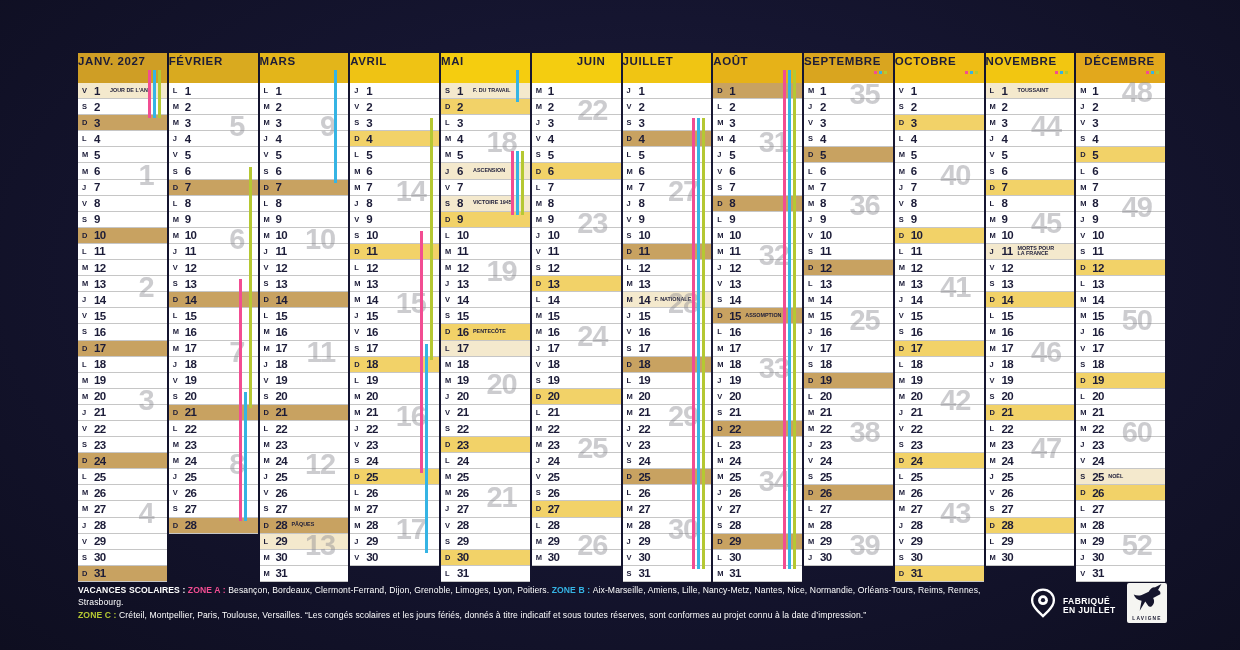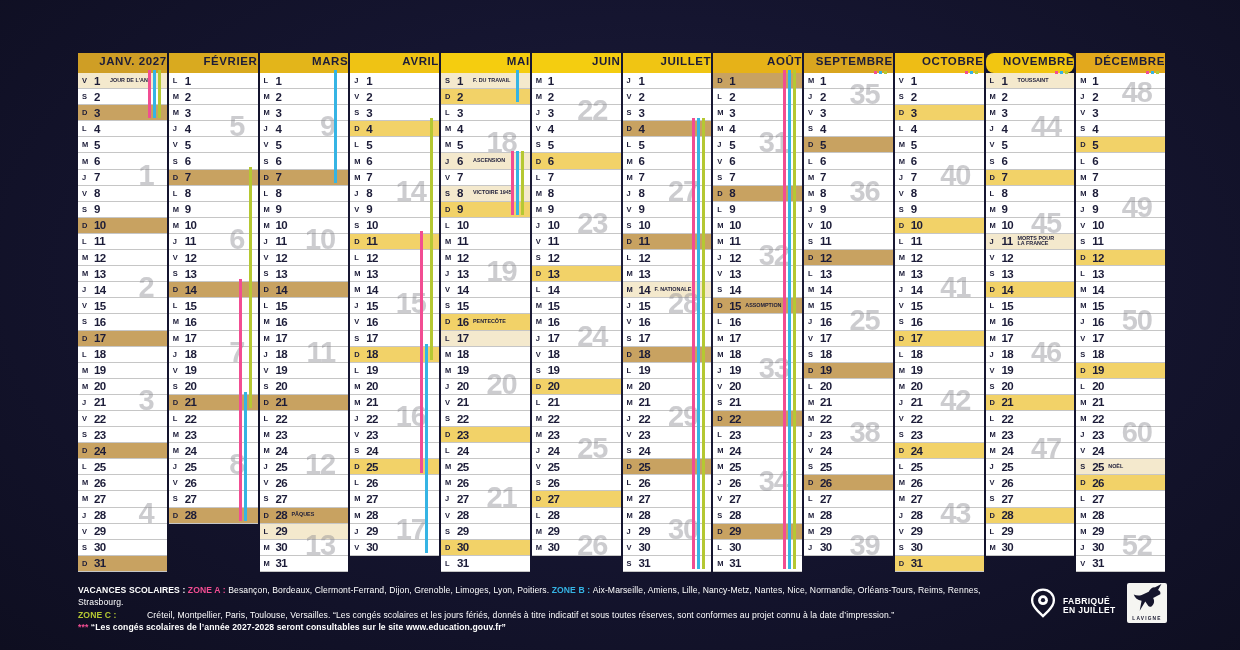--- a/index.html
+++ b/index.html
@@ -3,21 +3,21 @@
 <meta charset="utf-8">
 <style>
   html,body{margin:0;padding:0;background:#0b0b1a;}
   #stage{position:relative;width:1240px;height:650px;overflow:hidden;
     background:radial-gradient(ellipse at 52% 42%, #1e1e3a 0%, #151530 48%, #0e0e20 100%);
     font-family:"Liberation Sans", sans-serif;}
   
   #cal{position:absolute;left:78px;top:53px;width:1087px;height:516px;
     display:grid;grid-template-columns:repeat(12,1fr);column-gap:2px;}
   .month-col{position:relative;}
-  .m-header{height:20px;line-height:17px;text-align:right;font-weight:700;
+  .m-header{height:30px;line-height:17px;text-align:left;font-weight:700;
     font-size:11.5px;letter-spacing:.6px;color:#1c1c38;}
   .day-row{position:relative;height:16.1px;box-sizing:border-box;background:#ffffff;
     border-bottom:1px solid #c6c6c6;display:flex;align-items:center;color:#1c1c38;z-index:2;}
   .day-row .dl{width:12px;margin-left:4px;font-size:7.5px;font-weight:700;flex:0 0 auto;}
   .day-row .dn{font-size:11.5px;font-weight:700;letter-spacing:-.6px;flex:0 0 auto;min-width:13px;}
   .day-row .hlabel{font-size:5.4px;font-weight:700;line-height:1.05;margin-left:3px;white-space:nowrap;}
   .wk{position:absolute;right:13px;font-size:29px;line-height:30px;font-weight:700;
     color:#87878f;opacity:.42;z-index:3;pointer-events:none;letter-spacing:-1px;}
   .stripe{position:absolute;width:3px;z-index:4;}
   .zdot{position:absolute;width:3px;height:3px;z-index:4;}
@@ -693,21 +693,21 @@
         <div class="wk" style="top: 74.45px;">18</div>
         <div class="wk" style="top: 203.25px;">19</div>
         <div class="wk" style="top: 315.95px;">20</div>
         <div class="wk" style="top: 428.65px;">21</div>
         <div class="stripe" style="top: 17px; height: 32.2px; right: 11px; background: rgb(53, 180, 228);"></div>
         <div class="stripe" style="top: 97.5px; height: 64.4px; right: 16px; background: rgb(242, 77, 146);"></div>
         <div class="stripe" style="top: 97.5px; height: 64.4px; right: 11px; background: rgb(53, 180, 228);"></div>
         <div class="stripe" style="top: 97.5px; height: 64.4px; right: 6px; background: rgb(181, 200, 50);"></div>
       </div>
       <div class="month-col">
-        <div class="m-header" style="background: linear-gradient(rgb(244, 205, 16), rgb(244, 205, 16));">JUIN</div>
+        <div class="m-header" style="background: linear-gradient(rgb(244, 205, 16), rgb(244, 205, 16)); padding-left: 45px;">JUIN</div>
         <div class="day-row">
           <span class="dl">M</span>
           <span class="dn">1</span>
         </div>
         <div class="day-row">
           <span class="dl">M</span>
           <span class="dn">2</span>
         </div>
         <div class="day-row">
           <span class="dl">J</span>
@@ -1213,21 +1213,21 @@
         </div>
         <div class="day-row">
           <span class="dl">M</span>
           <span class="dn">29</span>
         </div>
         <div class="day-row">
           <span class="dl">J</span>
           <span class="dn">30</span>
         </div>
         <div class="wk" style="top: 26.15px;">35</div>
-        <div class="wk" style="top: 123px;">36</div>
+        <div class="wk" style="top: 137px;">36</div>
         <div class="wk" style="top: 251.55px;">25</div>
         <div class="wk" style="top: 364.25px;">38</div>
         <div class="wk" style="top: 476.95px;">39</div>
         <div class="zdot" style="top: 18px; right: 16px; background: rgb(242, 77, 146);"></div>
         <div class="zdot" style="top: 18px; right: 11px; background: rgb(53, 180, 228);"></div>
         <div class="zdot" style="top: 18px; right: 6px; background: rgb(181, 200, 50);"></div>
       </div>
       <div class="month-col">
         <div class="m-header" style="background: linear-gradient(rgb(238, 189, 21), rgb(238, 189, 21));">OCTOBRE</div>
         <div class="day-row">
@@ -1356,21 +1356,21 @@
         </div>
         <div class="wk" style="top: 106.65px;">40</div>
         <div class="wk" style="top: 219.35px; margin-left: 39px;">41</div>
         <div class="wk" style="top: 332.05px;">42</div>
         <div class="wk" style="top: 444.75px;">43</div>
         <div class="zdot" style="top: 18px; right: 16px; background: rgb(242, 77, 146);"></div>
         <div class="zdot" style="top: 18px; right: 11px; background: rgb(53, 180, 228);"></div>
         <div class="zdot" style="top: 18px; right: 6px; background: rgb(181, 200, 50);"></div>
       </div>
       <div class="month-col">
-        <div class="m-header" style="background: linear-gradient(rgb(242, 198, 17), rgb(242, 198, 17)); border-radius: 8px;">NOVEMBRE</div>
+        <div class="m-header" style="background: linear-gradient(rgb(242, 198, 17), rgb(242, 198, 17));">NOVEMBRE</div>
         <div class="day-row" style="background: rgb(244, 233, 205);">
           <span class="dl">L</span>
           <span class="dn">1</span>
           <span class="hlabel">TOUSSAINT</span>
         </div>
         <div class="day-row">
           <span class="dl">M</span>
           <span class="dn">2</span>
         </div>
         <div class="day-row">
@@ -1627,22 +1627,21 @@
         <div class="wk" style="top: 364.25px;">60</div>
         <div class="wk" style="top: 476.95px;">52</div>
         <div class="zdot" style="top: 18px; right: 16px; background: rgb(242, 77, 146);"></div>
         <div class="zdot" style="top: 18px; right: 11px; background: rgb(53, 180, 228);"></div>
         <div class="zdot" style="top: 18px; right: 6px; background: rgb(181, 200, 50);"></div>
       </div>
     </div>
 
   <div id="footer">
     <div class="fline" id="fline1"><span class="seg-b" style="color: rgb(255, 255, 255);">VACANCES SCOLAIRES : </span><span class="seg-b" style="color: rgb(242, 77, 146);">ZONE A : </span><span style="color: rgb(255, 255, 255);">Besançon, Bordeaux, Clermont-Ferrand, Dijon, Grenoble, Limoges, Lyon, Poitiers. </span><span class="seg-b" style="color: rgb(53, 180, 228);">ZONE B : </span><span style="color: rgb(255, 255, 255);">Aix-Marseille, Amiens, Lille, Nancy-Metz, Nantes, Nice, Normandie, Orléans-Tours, Reims, Rennes, Strasbourg.</span></div>
-    <div class="fline" id="fline2"><span class="seg-b" style="color: rgb(181, 200, 50);">ZONE C : </span><span style="color: rgb(255, 255, 255); margin-left: 28px;">Créteil, Montpellier, Paris, Toulouse, Versailles. “Les congés scolaires et les jours fériés, donnés à titre indicatif et sous toutes réserves, sont conformes au projet connu à la date d’impression.”</span></div>
-    <div class="fline" id="fline3"><span class="seg-b" style="color: rgb(242, 77, 146);">*** </span><span class="seg-b" style="color: rgb(255, 255, 255);">“Les congés scolaires de l’année 2027-2028 seront consultables sur le site www.education.gouv.fr”</span></div>
+    <div class="fline" id="fline2"><span class="seg-b" style="color: rgb(181, 200, 50);">ZONE C : </span><span style="color: rgb(255, 255, 255);">Créteil, Montpellier, Paris, Toulouse, Versailles. “Les congés scolaires et les jours fériés, donnés à titre indicatif et sous toutes réserves, sont conformes au projet connu à la date d’impression.”</span></div>
   </div>
 
   <div id="mif">
     <span>
       <svg width="26" height="32" viewBox="0 0 24 30">
         <path d="M12 1.5C6.2 1.5 1.8 6 1.8 11.6c0 4.2 2.5 7.1 5.2 9.8L12 26.4l5-5c2.7-2.7 5.2-5.6 5.2-9.8C22.2 6 17.8 1.5 12 1.5z" fill="none" stroke="#ffffff" stroke-width="2.2"></path>
         <circle cx="12" cy="11.4" r="4.6" fill="#ffffff"></circle>
         <circle cx="12" cy="11.4" r="2" fill="#15152d"></circle>
       </svg>
     </span>

